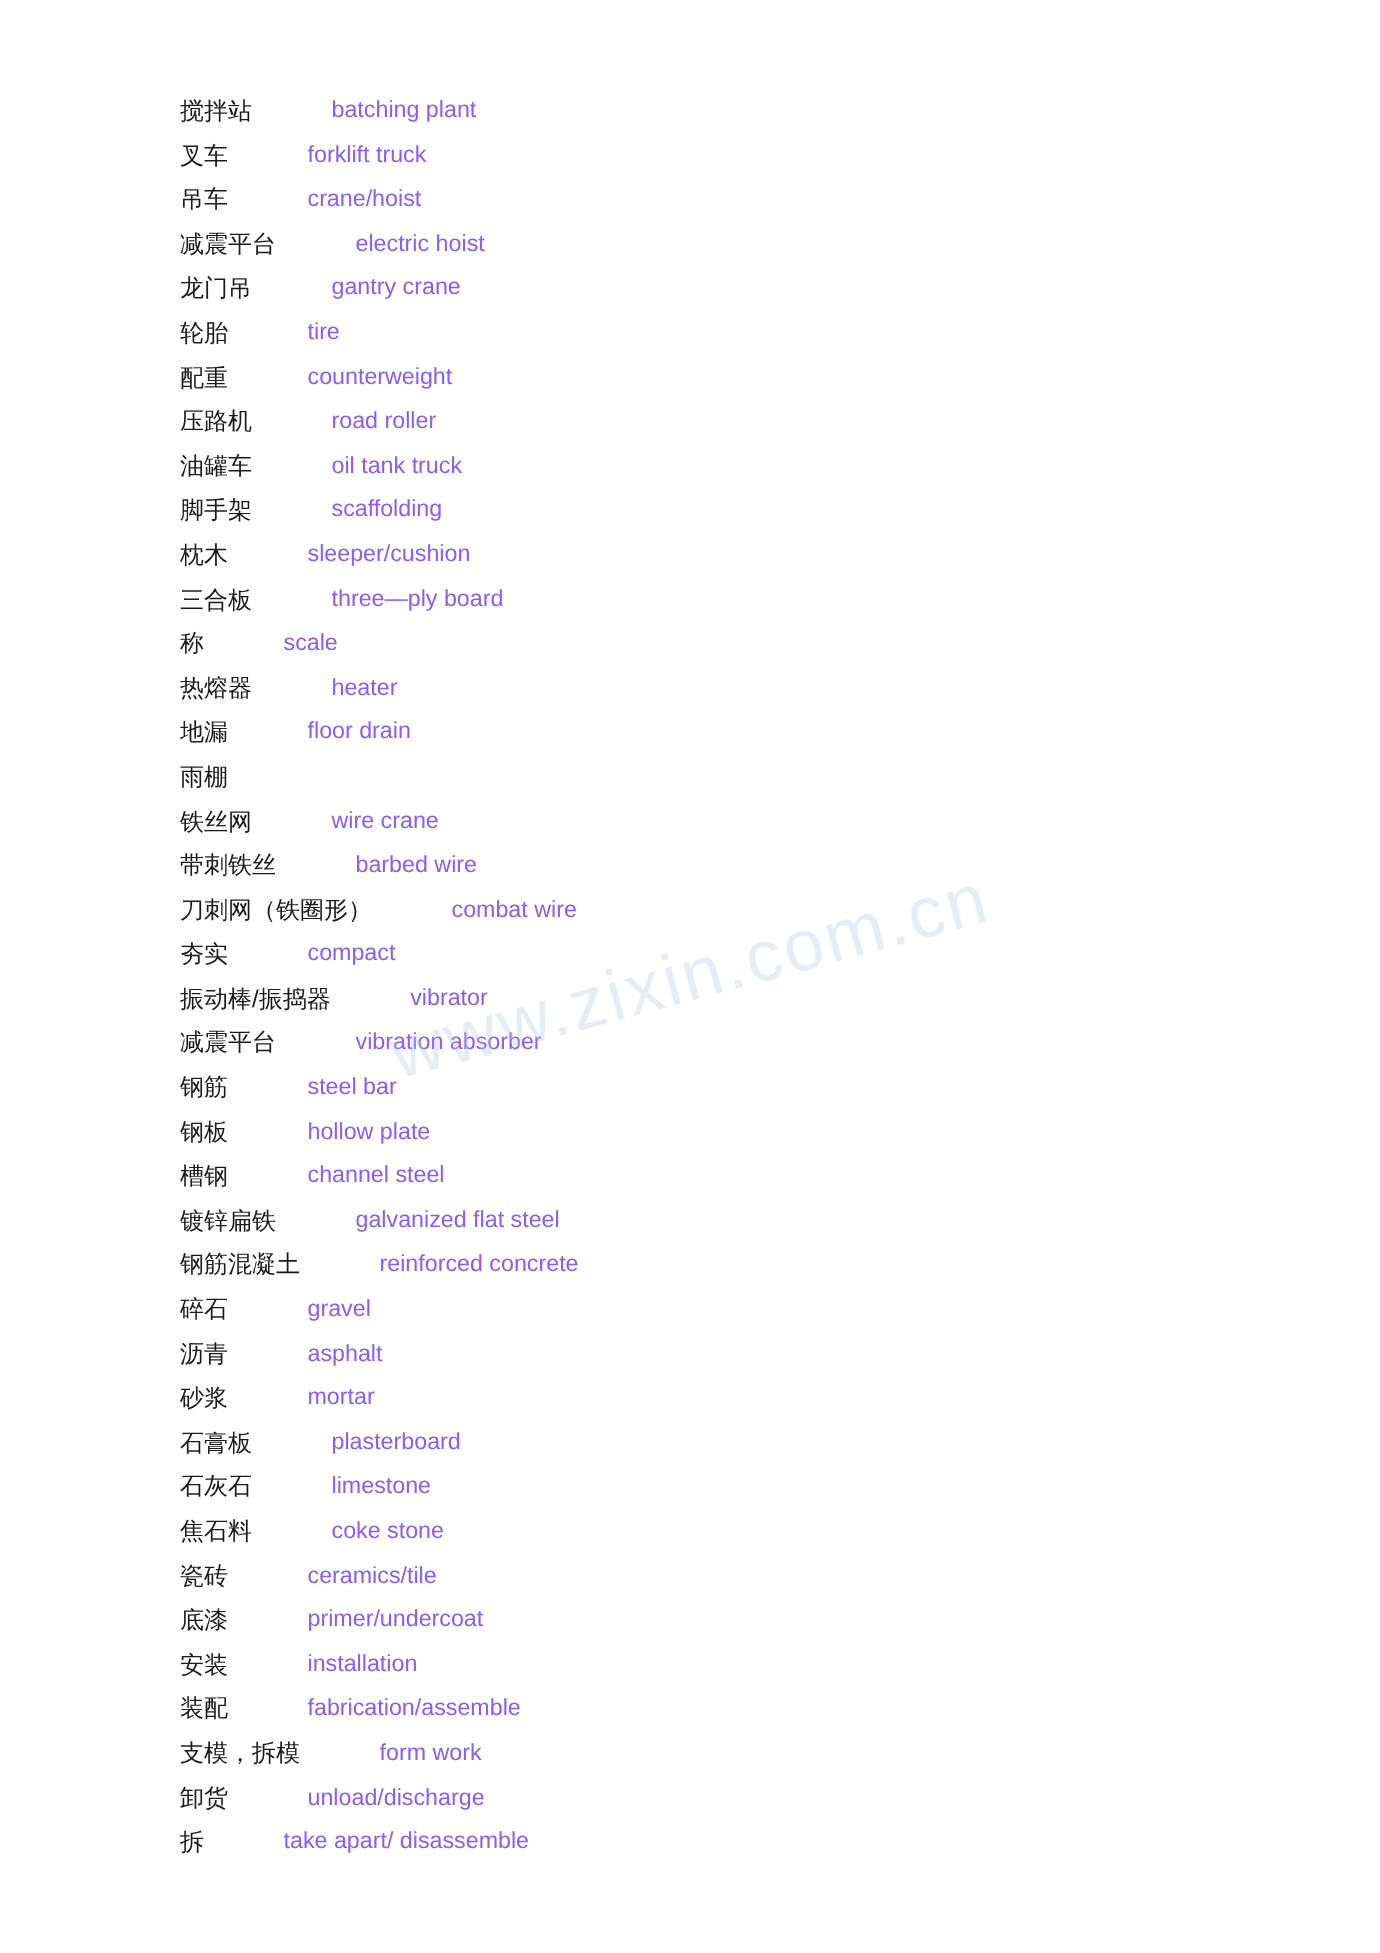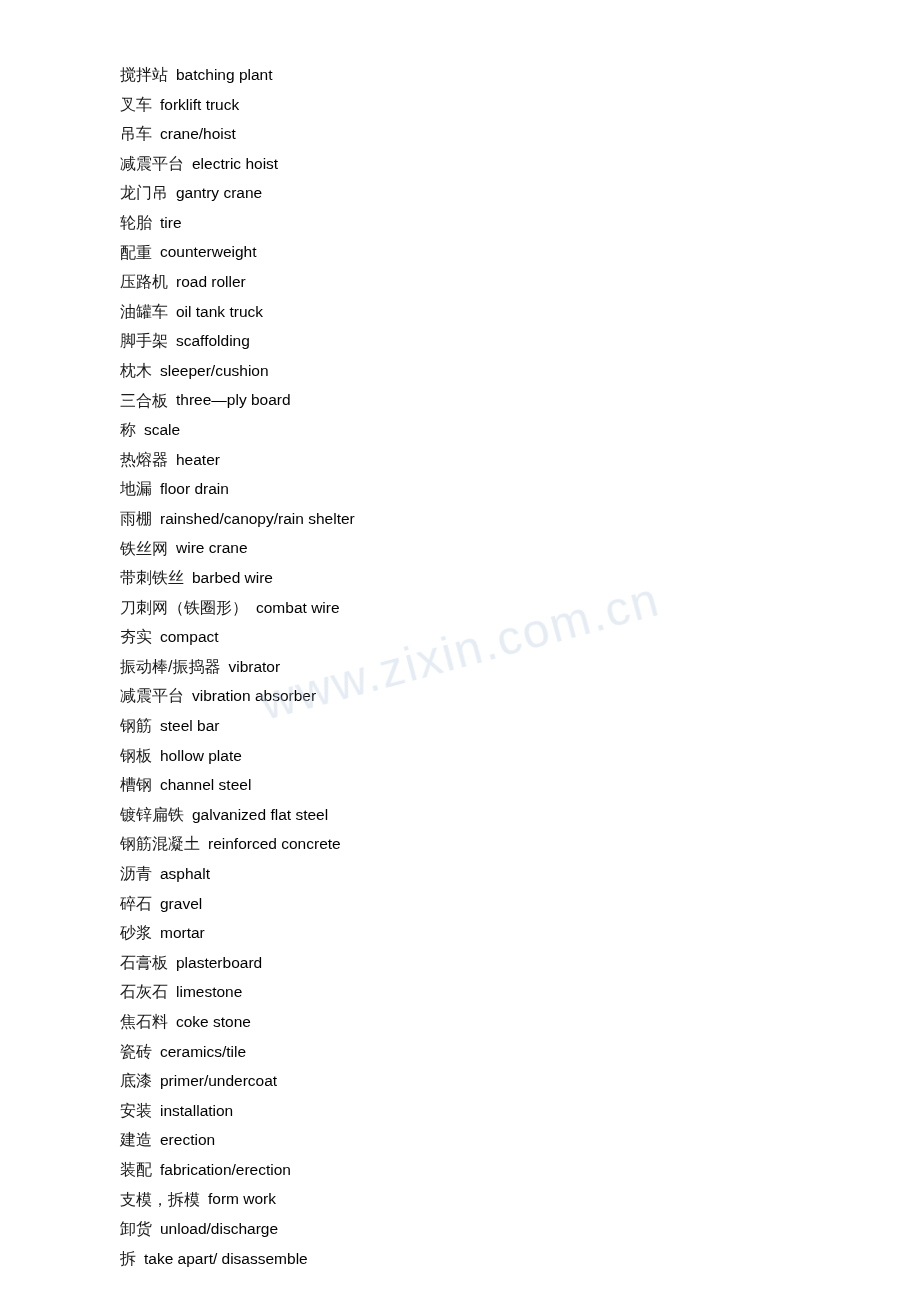--- a/index.html
+++ b/index.html
@@ -30,31 +30,32 @@
       font-family: Arial, sans-serif;
       letter-spacing: 2px;
     }
     .vocab-list {
       display: flex;
       flex-direction: column;
       gap: 0px;
     }
     .vocab-item {
       display: flex;
-      align-items: flex-end;
+      align-items: flex-start;
       line-height: 1.85;
       font-size: 16px;
+      gap: 45px;
     }
     .chinese {
       color: #1a1a1a;
       font-family: "SimSun", "宋体", "Microsoft YaHei", sans-serif;
       white-space: nowrap;
     }
     .english {
-      color: #000000;
+      color: #8b5cf6;
       font-family: Arial, "Helvetica Neue", sans-serif;
       margin-left: 8px;
       font-size: 15.5px;
     }
   </style>
 </head>
 <body>
 
 <div class="watermark">www.zixin.com.cn</div>
 
@@ -114,21 +115,20 @@
     <div class="vocab-item">
       <span class="chinese">热熔器</span>
       <span class="english">heater</span>
     </div>
     <div class="vocab-item">
       <span class="chinese">地漏</span>
       <span class="english">floor drain</span>
     </div>
     <div class="vocab-item">
       <span class="chinese">雨棚</span>
-      <span class="english">rainshed/canopy/rain shelter</span>
     </div>
     <div class="vocab-item">
       <span class="chinese">铁丝网</span>
       <span class="english">wire crane</span>
     </div>
     <div class="vocab-item">
       <span class="chinese">带刺铁丝</span>
       <span class="english">barbed wire</span>
     </div>
     <div class="vocab-item">
@@ -161,28 +161,28 @@
     </div>
     <div class="vocab-item">
       <span class="chinese">镀锌扁铁</span>
       <span class="english">galvanized flat steel</span>
     </div>
     <div class="vocab-item">
       <span class="chinese">钢筋混凝土</span>
       <span class="english">reinforced concrete</span>
     </div>
     <div class="vocab-item">
+      <span class="chinese">碎石</span>
+      <span class="english">gravel</span>
+    </div>
+    <div class="vocab-item">
       <span class="chinese">沥青</span>
       <span class="english">asphalt</span>
     </div>
     <div class="vocab-item">
-      <span class="chinese">碎石</span>
-      <span class="english">gravel</span>
-    </div>
-    <div class="vocab-item">
       <span class="chinese">砂浆</span>
       <span class="english">mortar</span>
     </div>
     <div class="vocab-item">
       <span class="chinese">石膏板</span>
       <span class="english">plasterboard</span>
     </div>
     <div class="vocab-item">
       <span class="chinese">石灰石</span>
       <span class="english">limestone</span>
@@ -197,26 +197,22 @@
     </div>
     <div class="vocab-item">
       <span class="chinese">底漆</span>
       <span class="english">primer/undercoat</span>
     </div>
     <div class="vocab-item">
       <span class="chinese">安装</span>
       <span class="english">installation</span>
     </div>
     <div class="vocab-item">
-      <span class="chinese">建造</span>
-      <span class="english">erection</span>
-    </div>
-    <div class="vocab-item">
       <span class="chinese">装配</span>
-      <span class="english">fabrication/erection</span>
+      <span class="english">fabrication/assemble</span>
     </div>
     <div class="vocab-item">
       <span class="chinese">支模，拆模</span>
       <span class="english">form work</span>
     </div>
     <div class="vocab-item">
       <span class="chinese">卸货</span>
       <span class="english">unload/discharge</span>
     </div>
     <div class="vocab-item">

